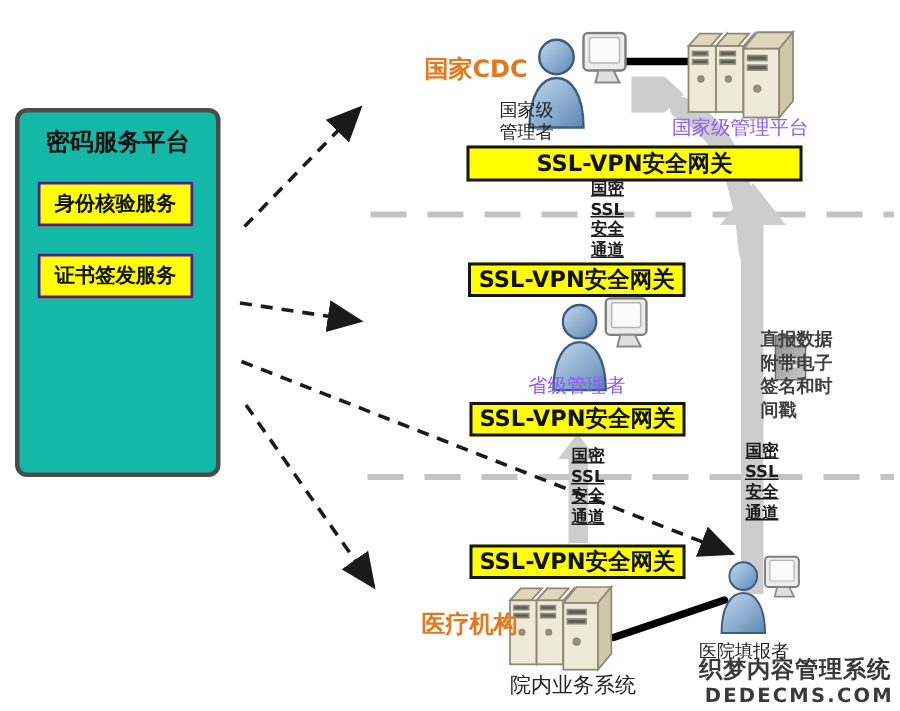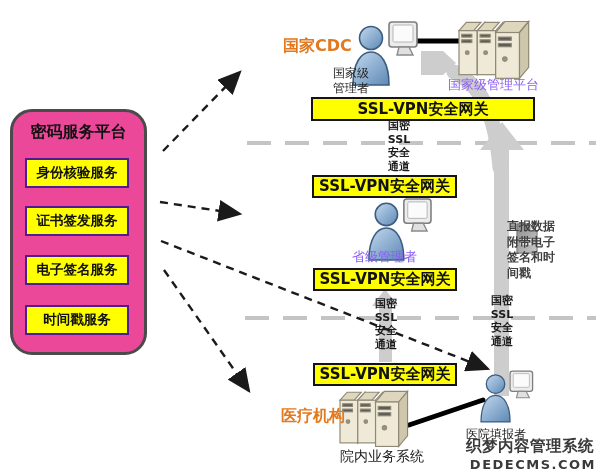--- a/index.html
+++ b/index.html
@@ -9,23 +9,22 @@
   }
   .abs{position:absolute;}
   svg{display:block;}
   #overlay{position:absolute;left:0;top:0;z-index:1;}
   .icon{z-index:2;}
   .txt{z-index:3;}
 
   
   #platform-panel{
     left:10px;top:72px;width:137px;height:246px;
-    border:3px solid #4b4b4b;border-radius:22px;background:#ec4899;z-index:3;
+    border:3px solid #4b4b4b;border-radius:8px;background:#14b8a6;z-index:3;
     box-sizing:border-box;
-    margin-top:37px;
   }
   #platform-title{
     position:absolute;left:0;top:10px;width:100%;text-align:center;
     font-size:16px;font-weight:bold;color:#111;
   }
   .service-box{
     position:absolute;left:12px;width:104px;height:30px;box-sizing:border-box;
     background:#ffff00;border:2px solid #4c1d95;
     display:flex;align-items:center;justify-content:center;
     font-size:13.5px;font-weight:bold;color:#111;white-space:nowrap;
@@ -33,22 +32,22 @@
 
   .cdc-title{font-size:16px;font-weight:bold;color:#e2791f;white-space:nowrap;margin-left:24px;}
 
   .gateway{
     background:#ffff00;border:2px solid #141414;box-sizing:border-box;
     display:flex;align-items:center;justify-content:center;
     font-size:15px;font-weight:bold;color:#111;white-space:nowrap;z-index:3;
   }
 
   .vchannel{
-    width:34px;text-align:center;font-size:11px;font-weight:600;color:#1c1c1c;
-    line-height:13.5px;z-index:3;white-space:nowrap;
+    width:34px;text-align:right;font-size:11px;font-weight:600;color:#1c1c1c;
+    line-height:13.5px;z-index:3;white-space:nowrap;text-decoration:underline;
   }
   .small-label{font-size:12px;color:#222;line-height:15px;z-index:3;white-space:nowrap;}
   .med-label{font-size:13px;color:#8b5cf6;z-index:3;white-space:nowrap;}
   .sys-label{font-size:14px;color:#222;z-index:3;white-space:nowrap;}
 
   #report-note{
     left:507px;top:219px;font-size:12px;font-weight:600;color:#3f3f3f;
     line-height:15.5px;z-index:3;white-space:nowrap;
   }
 
@@ -145,22 +144,20 @@
     <path d="M164,270 L249,391" stroke="#1a1a1a" stroke-width="2.4" stroke-dasharray="8 6" fill="none" marker-end="url(#arrowBlack)"></path>
 
     <path d="M404,41 L464,41" stroke="#000" stroke-width="5"></path>
     <path d="M409,425 L483,400" stroke="#000" stroke-width="5" stroke-linecap="round"></path>
   </svg>
 
   <div id="platform-panel" class="abs">
     <div id="platform-title">密码服务平台</div>
     <div class="service-box" style="top:46px">身份核验服务</div>
     <div class="service-box" style="top:94px">证书签发服务</div>
-    <div class="service-box" style="top:143px">电子签名服务</div>
-    <div class="service-box" style="top:193px">时间戳服务</div>
   </div>
 
   <div class="abs txt cdc-title" style="left:259px;top:36px">国家CDC</div>
   <div class="abs txt cdc-title" style="left:257px;top:406px">医疗机构</div>
 
   <svg class="abs icon" style="left:348px;top:21px" width="72" height="66">
       <use href="#sym-user-monitor"></use>
     </svg>
   <svg class="abs icon" style="left:364px;top:198px" width="70" height="64">
       <use href="#sym-user-monitor"></use>

